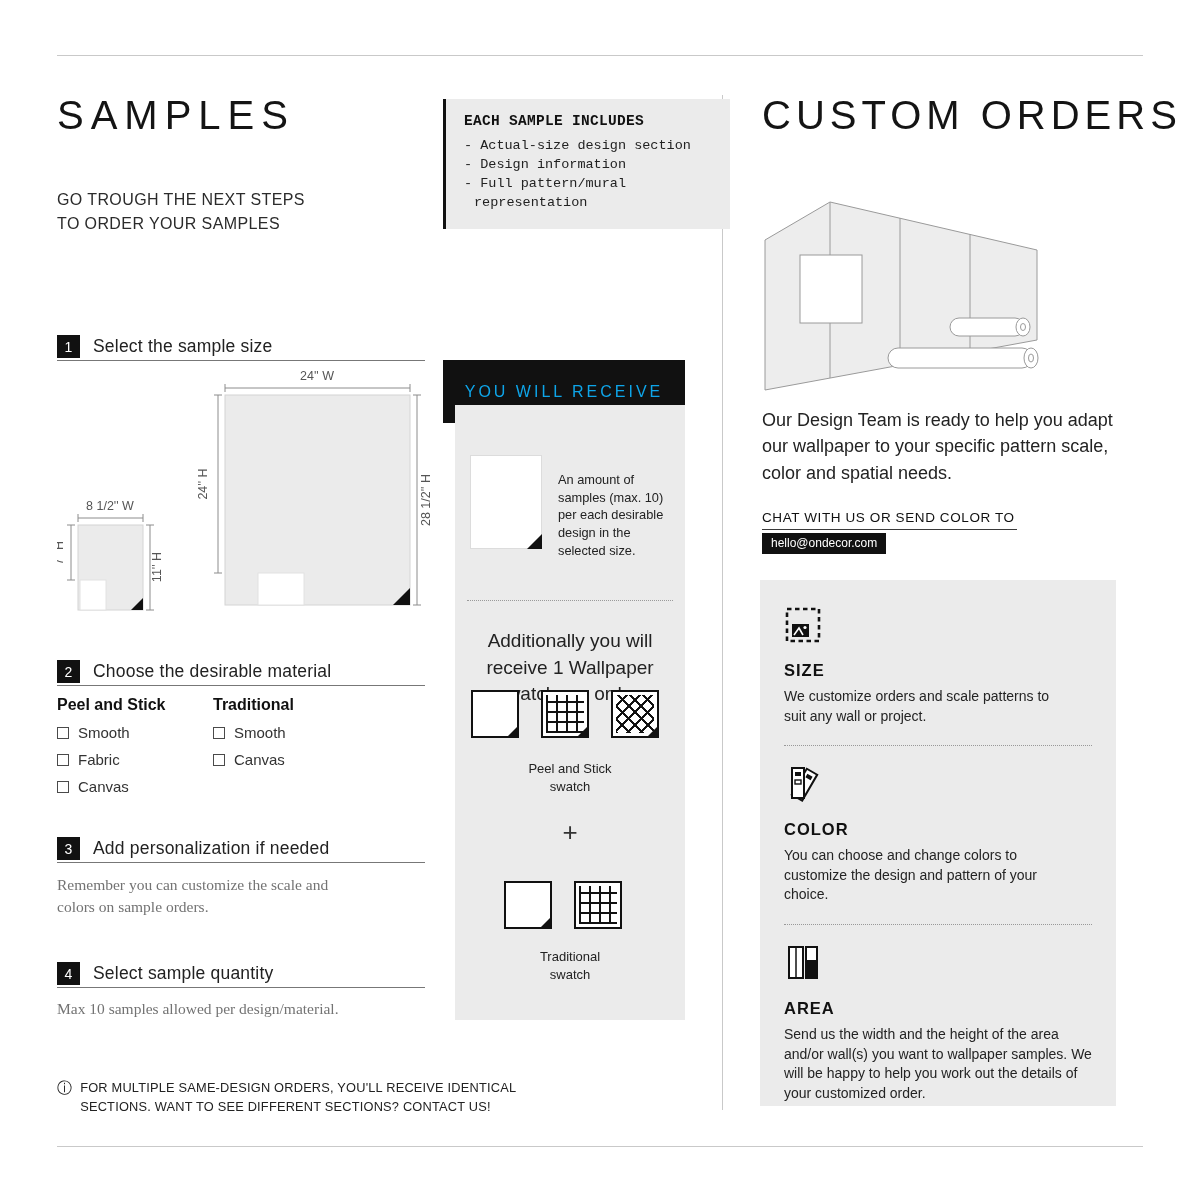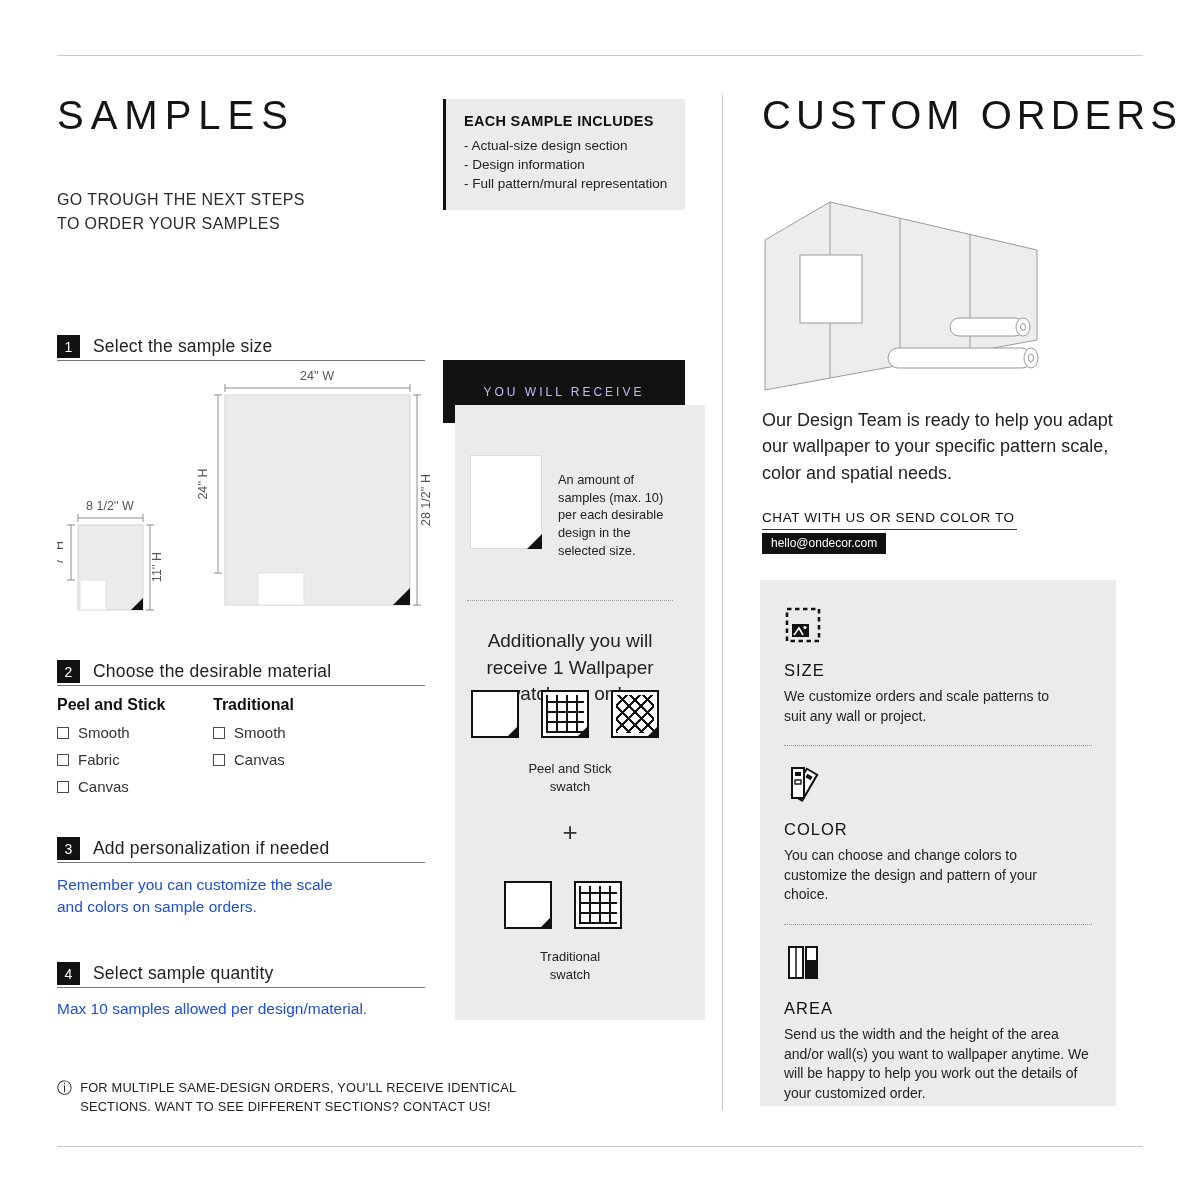--- a/index.html
+++ b/index.html
@@ -5,57 +5,57 @@
   *{margin:0;padding:0;box-sizing:border-box;}
   html,body{width:1200px;height:1200px;background:#ffffff;}
   body{font-family:"Liberation Sans","DejaVu Sans",sans-serif;color:#222;}
   .page{position:relative;width:1200px;height:1200px;overflow:hidden;background:#fff;}
   .abs{position:absolute;}
   .rule{position:absolute;height:1px;background:#c9c9c9;}
   .vrule{position:absolute;width:1px;background:#c9c9c9;}
   .big-title{font-size:40px;font-weight:400;letter-spacing:7px;color:#141414;white-space:nowrap;}
   .intro{font-size:16px;letter-spacing:.4px;line-height:1.5;color:#2b2b2b;}
   
-  .includes{position:absolute;left:443px;top:99px;width:242px;background:#ebebeb;border-left:3px solid #111;padding:14px 14px 16px 18px;}
+  .includes{position:absolute;left:443px;top:99px;width:287px;background:#ebebeb;border-left:3px solid #111;padding:14px 14px 16px 18px;font-family:Liberation Mono, monospace;}
   .includes h3{font-size:14.5px;font-weight:700;letter-spacing:.3px;color:#111;margin-bottom:8px;}
   .includes .li{font-size:13.5px;line-height:1.4;color:#222;padding-left:10px;text-indent:-10px;}
   
   .step{position:absolute;display:flex;align-items:center;gap:13px;}
   .step .num{width:23px;height:23px;background:#111;color:#fff;font-size:14px;display:flex;align-items:center;justify-content:center;flex:0 0 auto;}
   .step .lbl{font-size:17.5px;color:#222;letter-spacing:.2px;}
   .step-line{position:absolute;height:1px;background:#777;}
-  .body-text{font-size:15.5px;line-height:1.42;color:#1d4ed8;}
+  .body-text{font-size:15.5px;line-height:1.42;color:#737373;font-family:Liberation Serif, serif;}
   
   .mat-head{font-size:16px;font-weight:700;color:#111;margin-bottom:4px;}
   .check{display:flex;align-items:center;margin-top:10px;font-size:15px;color:#333;}
   .check .box{width:12px;height:12px;border:1.5px solid #4a4a4a;margin-right:9px;flex:0 0 auto;background:#fff;}
   
   .footnote{position:absolute;left:57px;top:1079px;width:460px;display:flex;gap:8px;font-size:12.8px;line-height:1.45;letter-spacing:.2px;color:#222;}
   .footnote .i{font-size:15px;line-height:1.2;flex:0 0 auto;}
   
-  .banner{position:absolute;left:443px;top:360px;width:242px;height:63px;background:#111;color:#c4b5fd;display:flex;align-items:center;justify-content:center;font-size:12px;letter-spacing:3px;white-space:nowrap;}
-  .mid-panel{position:absolute;left:455px;top:405px;width:250px;height:615px;background:#ebebeb;}
+  .banner{position:absolute;left:443px;top:360px;width:242px;height:63px;background:#111;color:#0ea5e9;display:flex;align-items:center;justify-content:center;font-size:16px;letter-spacing:3px;white-space:nowrap;}
+  .mid-panel{position:absolute;left:455px;top:405px;width:230px;height:615px;background:#ebebeb;}
   .sample-icon{position:absolute;left:15px;top:50px;width:72px;height:94px;background:#fff;border:1px solid #dcdcdc;}
   .fold{position:absolute;right:-1px;bottom:-1px;width:0;height:0;border-left:15px solid transparent;border-bottom:15px solid #111;}
   .receive-text{position:absolute;left:103px;top:66px;width:118px;font-size:12.8px;line-height:1.38;color:#222;}
   .dotsep{position:absolute;left:12px;width:206px;border-top:1px dotted #9a9a9a;}
   .additional{position:absolute;left:22px;top:223px;width:186px;text-align:center;font-size:19px;line-height:1.4;color:#222;}
   .swatch{position:absolute;width:48px;height:48px;background:#fff;border:2px solid #111;}
   .swatch .pat{position:absolute;inset:3px;}
   .pat.grid{background-image:repeating-linear-gradient(90deg,#111 0 2px,transparent 2px 10px),repeating-linear-gradient(0deg,#111 0 2px,transparent 2px 10px);}
   .pat.cross{background-image:repeating-linear-gradient(45deg,#111 0 2px,transparent 2px 9px),repeating-linear-gradient(-45deg,#111 0 2px,transparent 2px 9px);}
   .swatch .fold{border-left-width:13px;border-bottom-width:13px;right:-2px;bottom:-2px;z-index:2;}
   .swatch-label{position:absolute;left:0;width:230px;text-align:center;font-size:13px;line-height:1.35;color:#222;}
   .plus{position:absolute;left:0;width:230px;text-align:center;font-size:26px;color:#333;}
   
   .r-intro{position:absolute;left:762px;top:407px;width:356px;font-size:18px;line-height:1.47;color:#232323;}
   .chat{position:absolute;left:762px;top:510px;font-size:13.5px;letter-spacing:.6px;color:#111;border-bottom:1px solid #3a3a3a;padding-bottom:4px;padding-right:2px;}
   .email{position:absolute;left:762px;top:533px;background:#111;color:#fff;font-size:12px;padding:3px 9px 4px;}
   .rpanel{position:absolute;left:760px;top:580px;width:356px;height:526px;background:#ebebeb;padding:26px 24px 20px;}
-  .rsec h4{font-size:16.5px;font-weight:400;letter-spacing:1px;color:#111;margin-top:13px;}
+  .rsec h4{font-size:16.5px;font-weight:700;letter-spacing:1px;color:#111;margin-top:13px;}
   .rsec p{font-size:14px;line-height:1.4;color:#242424;margin-top:7px;}
   .rsec .icon36{width:38px;height:38px;}
   .rsep{border-top:1px dotted #999;margin:19px 0;}
   .p-size{width:268px;}
   .p-color{width:282px;}
 </style>
 </head>
 <body>
 
 <div class="page">
@@ -274,17 +274,17 @@
     <div class="rsep"></div>
 
     <div class="rsec">
       <svg class="icon36" viewBox="0 0 38 38">
         <rect x="5" y="3" width="14" height="31" fill="#fff" stroke="#111" stroke-width="2"></rect>
         <line x1="12" y1="3" x2="12" y2="34" stroke="#111" stroke-width="1.5"></line>
         <rect x="22" y="3" width="11" height="31" fill="#fff" stroke="#111" stroke-width="2"></rect>
         <rect x="22" y="16" width="11" height="18" fill="#111"></rect>
       </svg>
       <h4>AREA</h4>
-      <p>Send us the width and the height of the area and/or wall(s) you want to wallpaper anytime. We will be happy to help you work out the details of your customized order.</p>
+      <p>Send us the width and the height of the area and/or wall(s) you want to wallpaper samples. We will be happy to help you work out the details of your customized order.</p>
     </div>
   </div>
 
 </div>
 
 </body></html>

